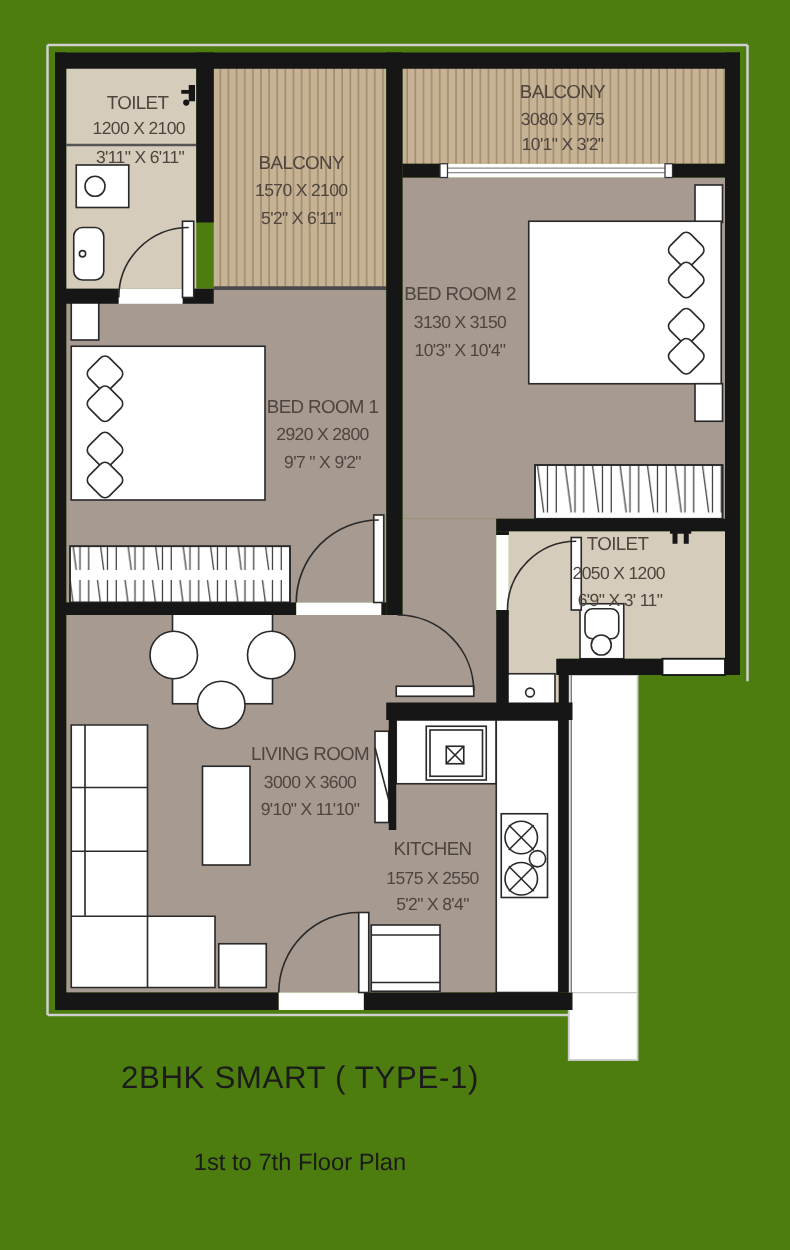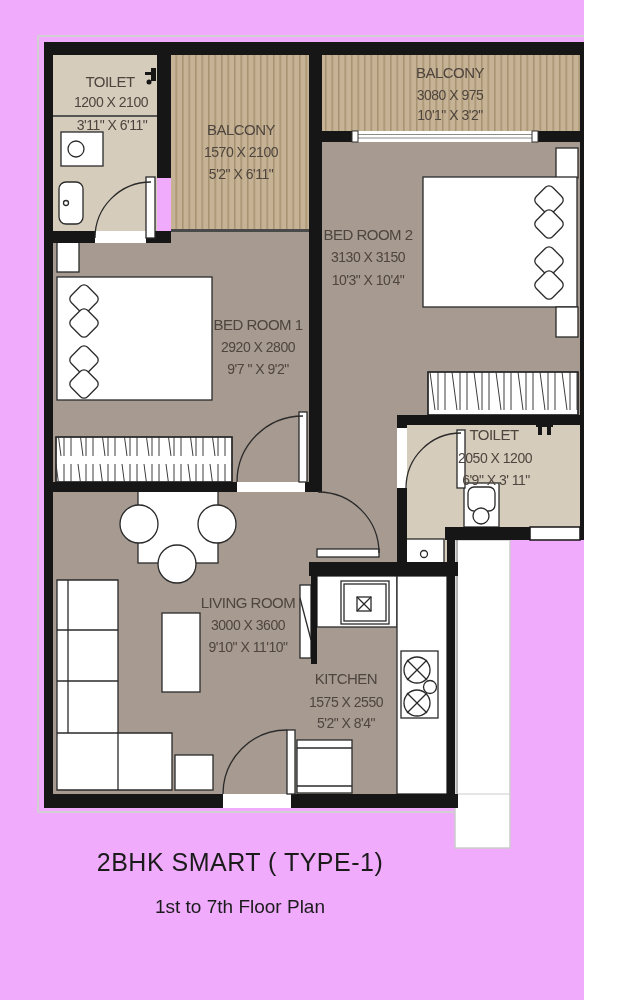--- a/index.html
+++ b/index.html
@@ -1,24 +1,24 @@
 <!DOCTYPE html>
 <html><head>
 <meta charset="utf-8">
 <style>
   html,body{margin:0;padding:0;background:#ffffff;}
-  .page{position:relative;width:584px;height:1000px;background:#f0abfc;overflow:hidden;
+  .page{position:relative;width:632px;height:1000px;background:#4d7c0f;overflow:hidden;
         font-family:"Liberation Sans",sans-serif;}
   .plan-svg{position:absolute;left:0;top:0;}
   .plan-label{font-family:"Liberation Sans",sans-serif;fill:#4e453e;letter-spacing:-0.5px;}
   .room-name{font-size:15px;}
   .room-dim{font-size:14px;}
   .title{position:absolute;left:0;top:848px;width:480px;text-align:center;
          font-size:25px;color:#1b1b1b;letter-spacing:0.5px;}
-  .subtitle{position:absolute;left:0;top:896px;width:480px;text-align:center;
+  .subtitle{position:absolute;left:0;top:920px;width:480px;text-align:center;
          font-size:19px;color:#1b1b1b;}
   table.area-table{position:absolute;left:112px;top:910px;border-collapse:collapse;
          border:3px solid #111;}
   table.area-table td{border:2px solid #111;text-align:center;vertical-align:middle;
          font-size:13.5px;letter-spacing:-0.4px;color:#151515;padding:0;height:18px;
          font-family:"Liberation Sans",sans-serif;}
   .c1{width:41px;} .c2{width:85px;} .c3{width:97px;} .c4{width:85px;}
 </style>
 </head>
 <body>

